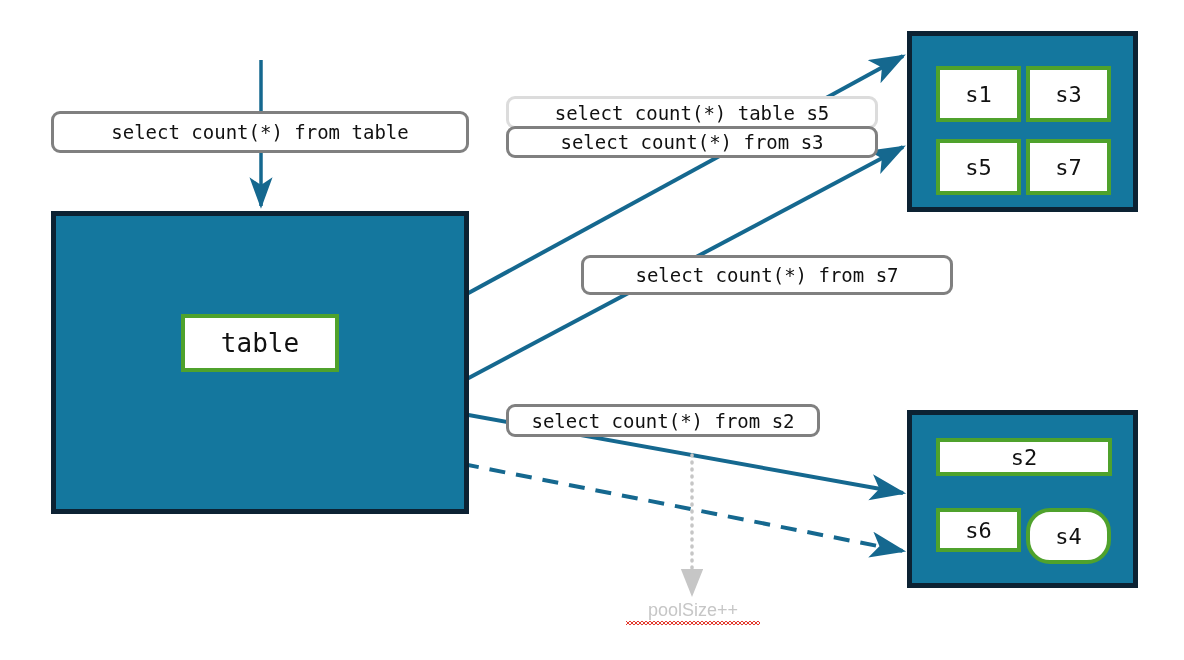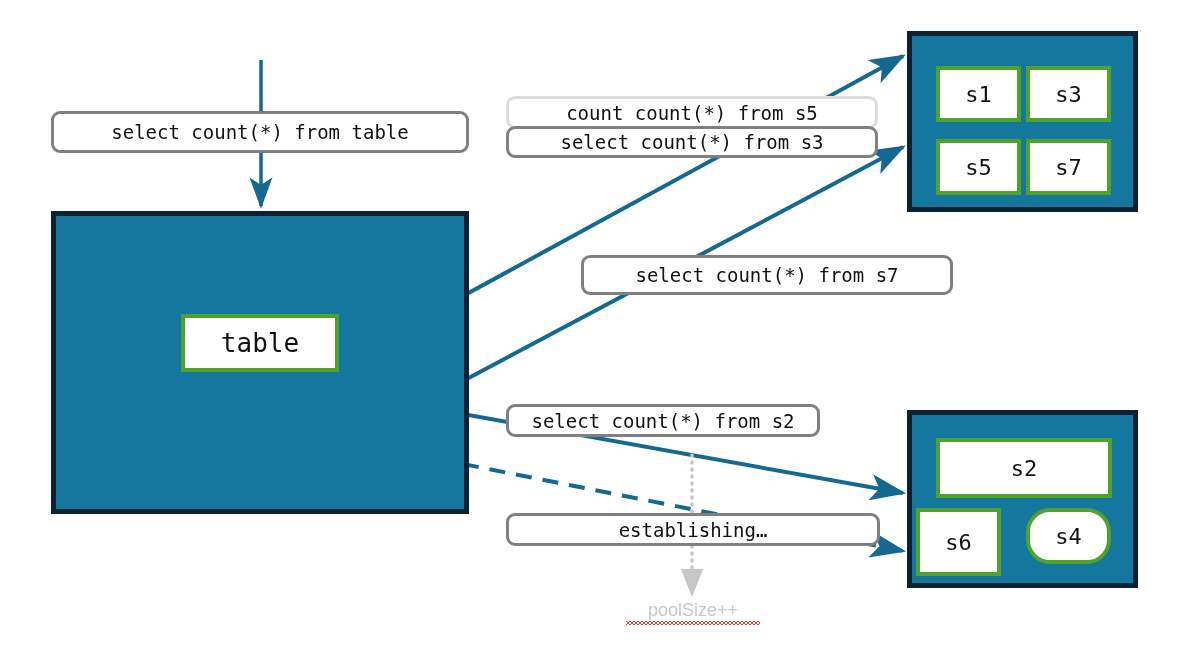--- a/index.html
+++ b/index.html
@@ -119,38 +119,37 @@
 
     <line x1="692" y1="455" x2="692" y2="585" stroke="#C6C6C6" stroke-width="3.5" stroke-dasharray="1 6" stroke-linecap="round" marker-end="url(#ah-grey)"></line>
   </svg>
 
   <div class="label-pill" style="left:51px; top:111px; width:418px; height:42px;">select count(*) from table</div>
 
   <div class="pool" style="left:51px; top:211px; width:418px; height:303px;">
   </div>
   <div class="node big" style="left:181px; top:314px; width:158px; height:58px;">table</div>
 
-  <div class="label-pill faded" style="left:506px; top:96px; width:372px; height:33px;">count count(*) from s5</div>
+  <div class="label-pill faded" style="left:506px; top:96px; width:372px; height:33px;">select count(*) table s5</div>
   <div class="label-pill" style="left:506px; top:126px; width:372px; height:32px;">select count(*) from s3</div>
   <div class="label-pill" style="left:581px; top:255px; width:372px; height:40px;">select count(*) from s7</div>
 
   <div class="label-pill" style="left:506px; top:404px; width:314px; height:33px;">select count(*) from s2</div>
-  <div class="label-pill" style="left:506px; top:513px; width:374px; height:33px;">establishing…</div>
 
   <div class="ghost-text" style="left:626px; top:596px; width:134px; height:28px;">
     <span>poolSize++</span>
     <span class="squiggle"></span>
   </div>
 
   <div class="pool" style="left:907px; top:31px; width:231px; height:181px;">
   </div>
   <div class="node small" style="left:936px; top:66px; width:85px; height:56px;">s1</div>
   <div class="node small" style="left:1026px; top:66px; width:85px; height:56px;">s3</div>
   <div class="node small" style="left:936px; top:139px; width:85px; height:56px;">s5</div>
   <div class="node small" style="left:1026px; top:139px; width:85px; height:56px;">s7</div>
 
   <div class="pool" style="left:907px; top:410px; width:231px; height:178px;">
   </div>
-  <div class="node small" style="left:936px; top:438px; width:176px; height:60px;">s2</div>
-  <div class="node small" style="left:916px; top:508px; width:85px; height:68px;">s6</div>
+  <div class="node small" style="left:936px; top:438px; width:176px; height:38px;">s2</div>
+  <div class="node small" style="left:936px; top:508px; width:85px; height:44px;">s6</div>
   <div class="node small" style="left:1026px; top:508px; width:85px; height:56px;border-radius:24px;">s4</div>
 
 </div>
 
 </body></html>

